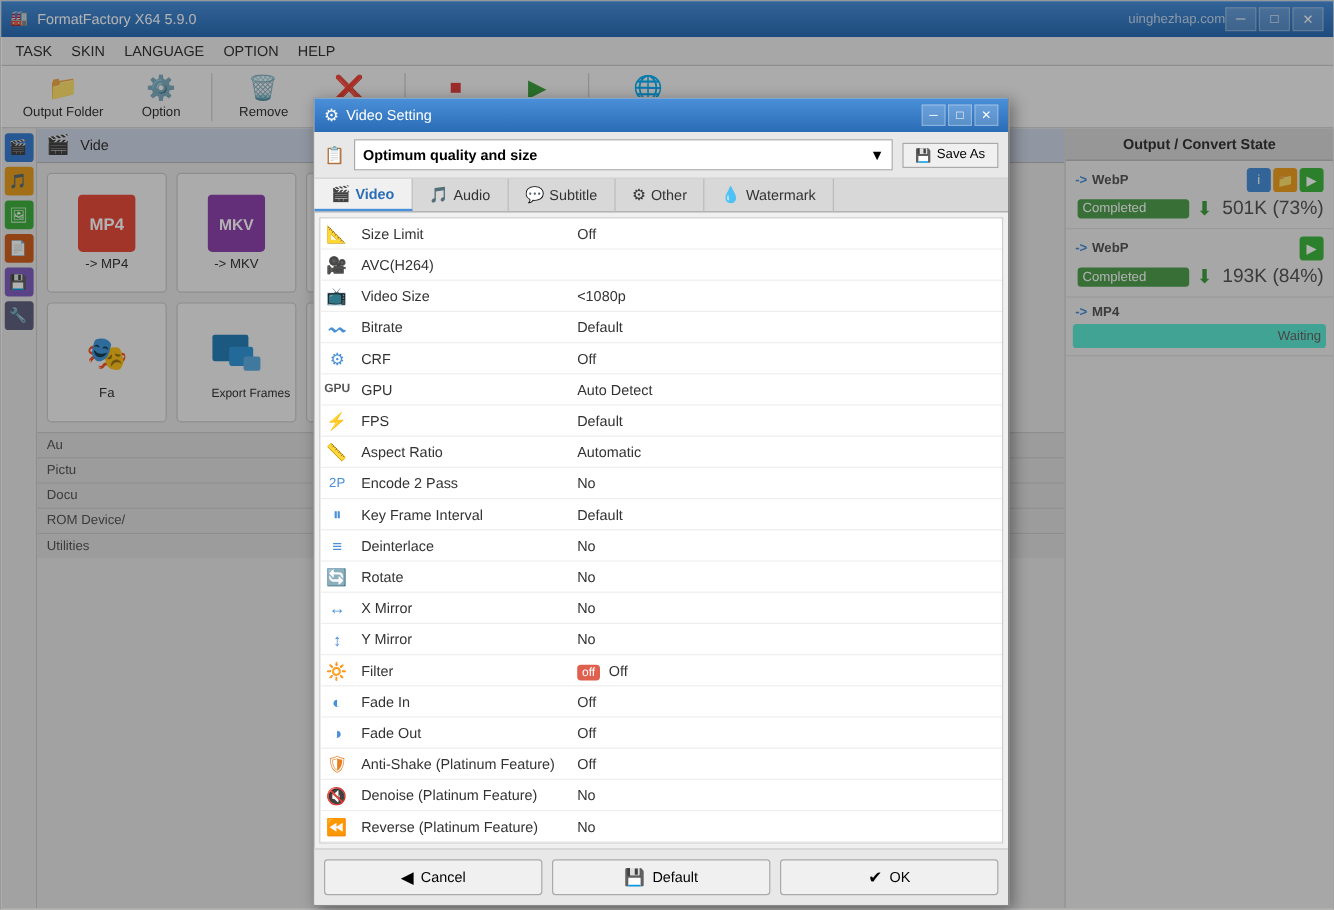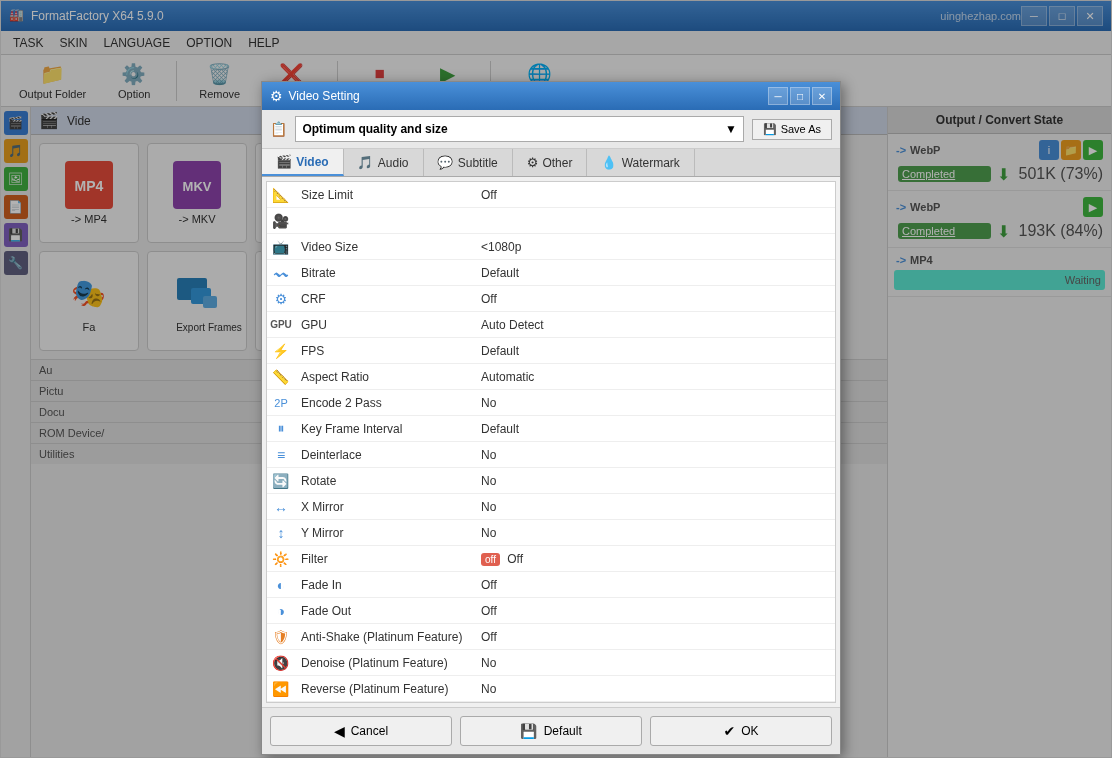--- a/index.html
+++ b/index.html
@@ -205,21 +205,20 @@
       background: #50a050;
       color: white;
       text-align: center;
       padding: 2px 4px;
       border-radius: 3px;
       font-size: 11px;
       display: flex;
       align-items: center;
       justify-content: space-between;
       margin: 2px 2px;
-      text-decoration: underline;
     }
     .convert-size { font-size: 16px; color: #555; margin-left: 4px; }
     .convert-waiting {
       text-align: right;
       padding: 4px;
       font-size: 11px;
       color: #666;
       background: #5eead4;
       margin: 2px;
       border-radius: 3px;
@@ -679,20 +678,21 @@
       <div class="settings-table">
 
         <div class="settings-row">
           <div class="settings-row-icon">📐</div>
           <div class="settings-row-label">Size Limit</div>
           <div class="settings-row-value">Off</div>
         </div>
 
         <div class="settings-row">
           <div class="settings-row-icon">🎥</div>
+          <div class="settings-row-value">AVC(H264)</div>
         </div>
 
         <div class="settings-row">
           <div class="settings-row-icon">📺</div>
           <div class="settings-row-label">Video Size</div>
           <div class="settings-row-value">&lt;1080p</div>
         </div>
 
         <div class="settings-row">
           <div class="settings-row-icon">〰</div>

